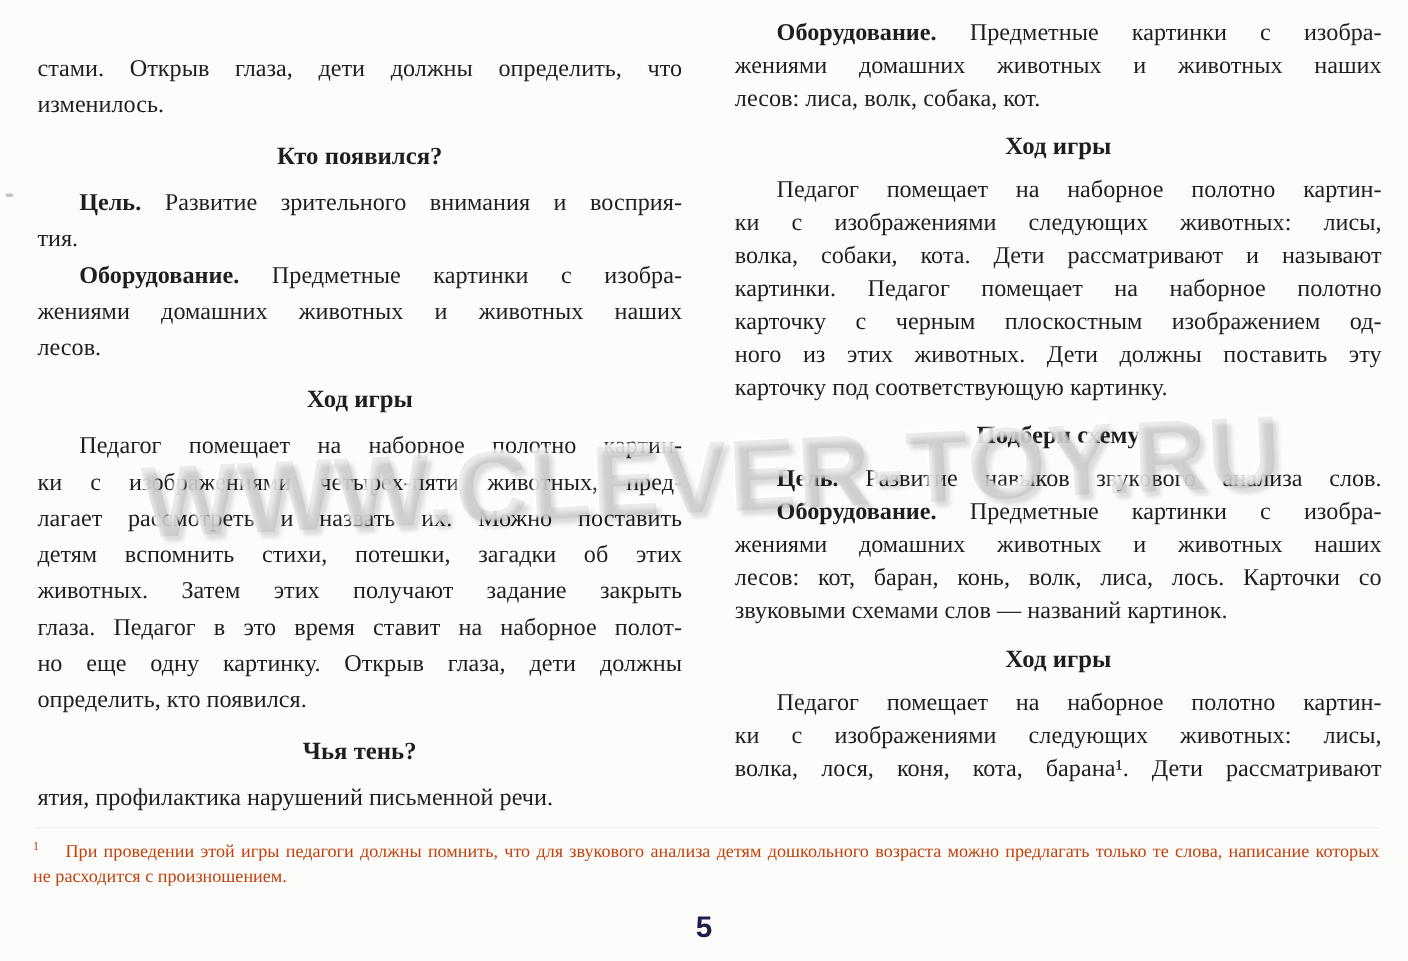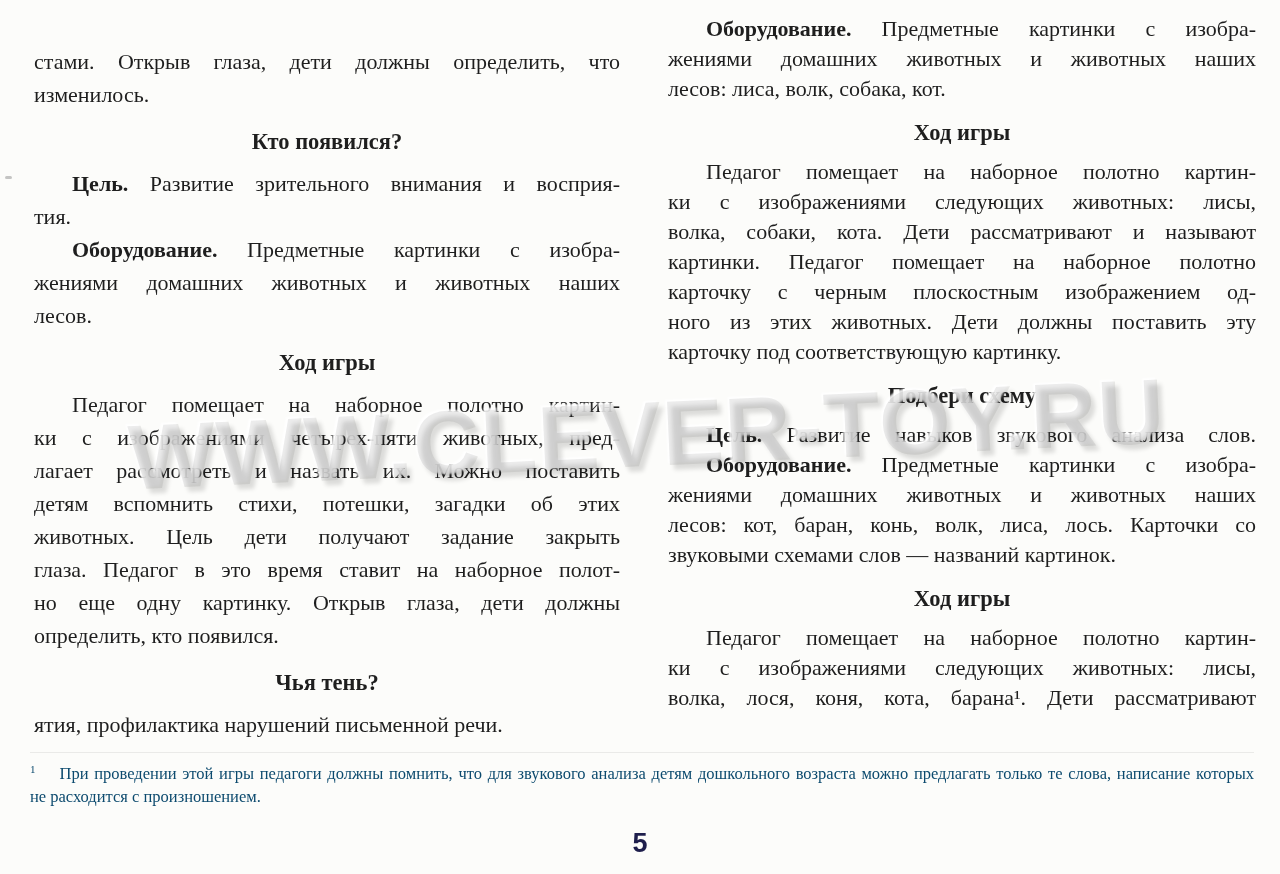--- a/index.html
+++ b/index.html
@@ -35,21 +35,21 @@
     font-weight:bold;font-size:92px;letter-spacing:1px;white-space:nowrap;
     color:rgba(70,70,70,0.10);
     text-shadow:4px 5px 4px rgba(0,0,0,0.13), -2px -2px 2px rgba(255,255,255,0.9);
     transform:rotate(-2.6deg);
     pointer-events:none;z-index:5;
   }
   .footnote{
     position:absolute;left:30px;right:26px;top:752px;
     border-top:1px solid rgba(0,0,0,0.07);
     padding-top:9px;
-    font-size:16.5px;color:#0c4a6e;
+    font-size:16.5px;color:#c2410c;
   }
   .footnote .fline{font-size:16.5px;line-height:23px;text-align:justify;}
   .footnote .fline.full{text-align-last:justify;}
   .footnote .fline.end{text-align-last:left;}
   .fn-marker{
     font-size:11px;vertical-align:super;line-height:0;
     padding-right:24px;
   }
   .page-number{
     position:absolute;left:0;right:0;top:828px;
@@ -82,21 +82,21 @@
         <div class="line full indent"><span class="lead-bold">Оборудование.</span><span> Предметные картинки с изобра-</span></div>
         <div class="line full"><span>жениями домашних животных и животных наших</span></div>
         <div class="line end"><span>лесов.</span></div>
       </div>
       <div class="heading h-italic">Ход игры</div>
       <div>
         <div class="line full indent"><span>Педагог помещает на наборное полотно картин-</span></div>
         <div class="line full"><span>ки с изображениями четырех-пяти животных, пред-</span></div>
         <div class="line full"><span>лагает рассмотреть и назвать их. Можно поставить</span></div>
         <div class="line full"><span>детям вспомнить стихи, потешки, загадки об этих</span></div>
-        <div class="line full"><span>животных. Цель дети получают задание закрыть</span></div>
+        <div class="line full"><span>животных. Затем этих получают задание закрыть</span></div>
         <div class="line full"><span>глаза. Педагог в это время ставит на наборное полот-</span></div>
         <div class="line full"><span>но еще одну картинку. Открыв глаза, дети должны</span></div>
         <div class="line end"><span>определить, кто появился.</span></div>
       </div>
       <div class="heading h-bold">Чья тень?</div>
       <div>
         <div class="line end"><span>ятия, профилактика нарушений письменной речи.</span></div>
       </div>
     </div>
   <div class="col col-right" id="col-right">

